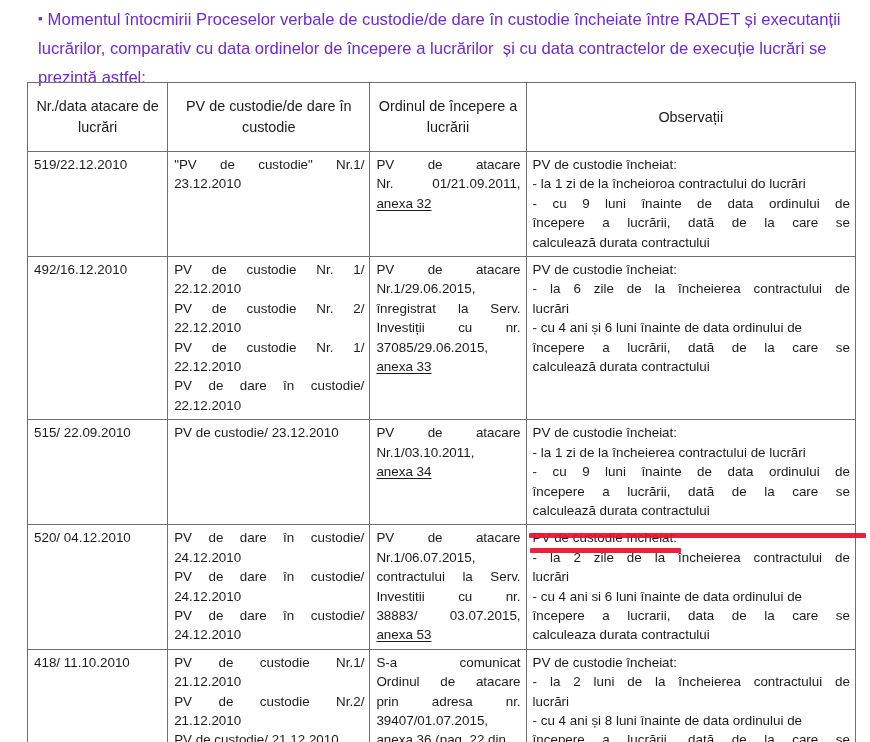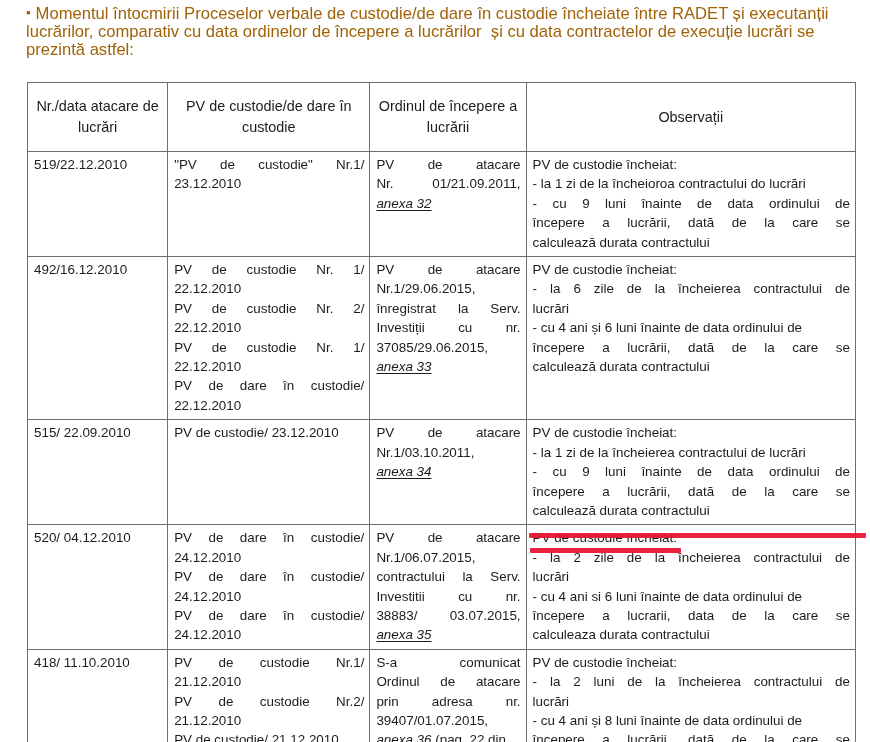--- a/index.html
+++ b/index.html
@@ -13,26 +13,26 @@
     height: 742px;
     overflow: hidden;
     font-family: "Liberation Sans", sans-serif;
     color: #1a1a1a;
     position: relative;
   }
 
   
   #intro-paragraph {
     position: absolute;
-    left: 26px;
+    left: 38px;
     top: 4px;
     width: 830px;
     font-size: 16.6px;
-    line-height: 18px;
-    color: #a16207;
+    line-height: 29px;
+    color: #6d28d9;
     white-space: pre-wrap;
   }
   #intro-paragraph .bullet {
     font-size: 13px;
     vertical-align: 2px;
     padding-right: 5px;
   }
 
   
   #custody-table {
@@ -73,21 +73,21 @@
     display: block;
     line-height: 19.4px;
     white-space: nowrap;
   }
   .ln.just {
     display: flex;
     justify-content: space-between;
     white-space: nowrap;
   }
   .ln.just > span { display: inline-block; }
-  .u { text-decoration: underline; text-underline-offset: 2px; font-style: italic; }
+  .u { text-decoration: underline; text-underline-offset: 2px; }
   .center { }
 
   
   .r1 td { height: 80px; }
   .r2 td { height: 131px; }
   .r3 td { height: 81px; }
   .r4 td { height: 103px; }
   .r5 td { height: 160px; }
 
   
@@ -378,21 +378,21 @@
             </div>
             <div class="ln just">
               <span>Investitii</span>
               <span>cu</span>
               <span>nr.</span>
             </div>
             <div class="ln just">
               <span>38883/</span>
               <span>03.07.2015,</span>
             </div>
-            <div class="ln"><span class="u">anexa 35</span></div>
+            <div class="ln"><span class="u">anexa 53</span></div>
           </div>
         </td>
         <td>
           <div class="cell-lines">
             <div class="ln">PV de custodie încheiat:</div>
             <div class="ln just">
               <span>-</span>
               <span>la</span>
               <span>2</span>
               <span>zile</span>

